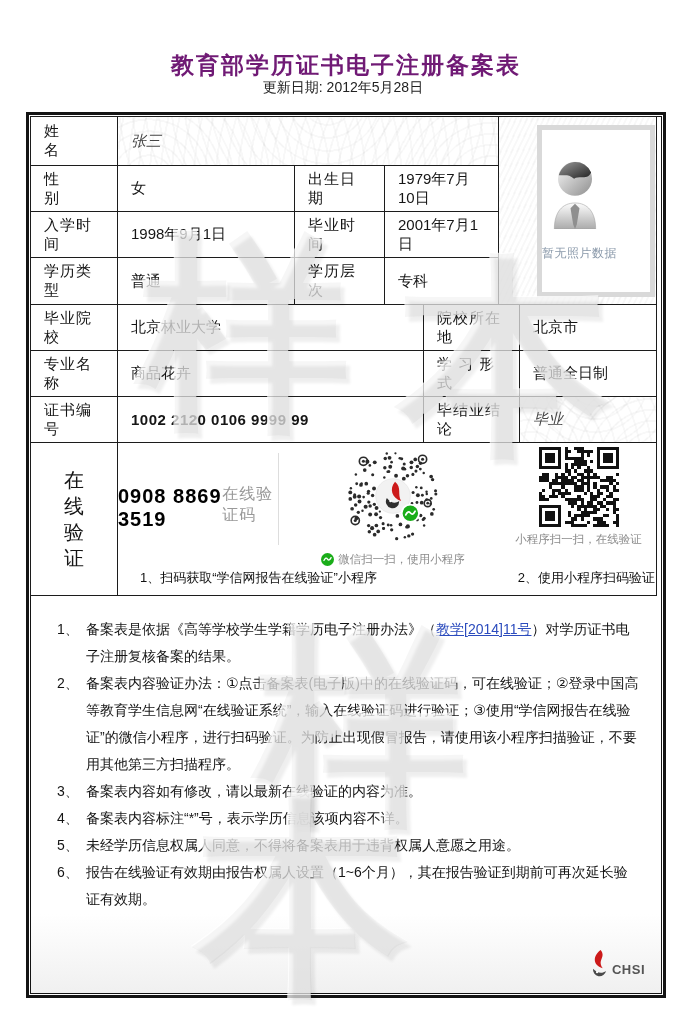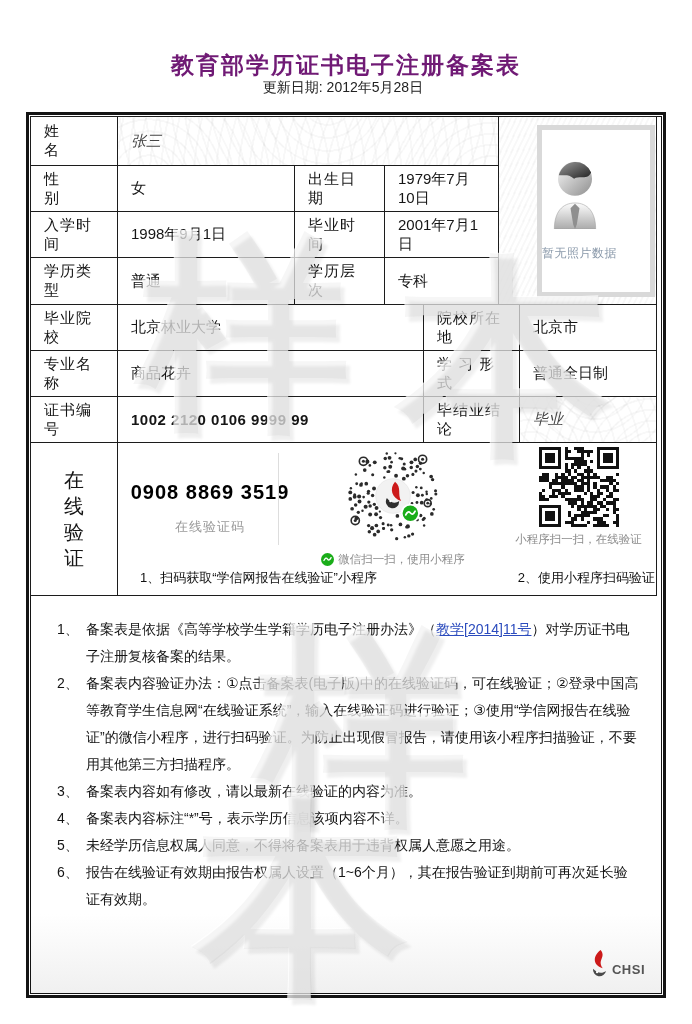--- a/index.html
+++ b/index.html
@@ -60,25 +60,25 @@
   .photo-frame svg { margin-bottom:16px; }
   .photo-text { font-size:12px; color:#8a99aa; letter-spacing:0.5px; }
   
   td.verify-label { text-align:center; padding:0; }
   .vert {
     display:inline-block; width:17px; word-break:break-all;
     line-height:26px; font-size:20px; color:#151515; text-align:center;
   }
   td.verify-cell { padding:0; position:relative; height:153px; }
   .code-block {
-    position:absolute; left:12px; top:0; width:160px; height:110px;
-    display:flex; flex-direction:column; align-items:center; justify-content:center;
+    position:absolute; left:0; top:0; width:160px; height:110px;
+    display:flex; flex-direction:row; align-items:center; justify-content:center;
   }
   .verify-code { font-size:20px; letter-spacing:1px; color:#000; cursor:pointer; }
-  .code-caption { font-size:13px; color:#999; margin-top:14px; letter-spacing:1px; }
+  .code-caption { font-size:16px; color:#999; margin-top:14px; letter-spacing:1px; }
   .v-divider { position:absolute; left:160px; top:10px; height:92px; width:1px; background:#ddd; }
   .qr1-block { position:absolute; left:190px; top:2px; width:170px; text-align:center; }
   .qr2-block { position:absolute; left:388px; top:4px; width:145px; text-align:center; }
   .qr-caption {
     font-size:11.5px; color:#8b8b8b; margin-top:2px;
     display:flex; align-items:center; justify-content:center; gap:4px;
   }
   .steps-line {
     position:absolute; left:22px; bottom:8px; width:515px;
     display:flex; justify-content:space-between;

